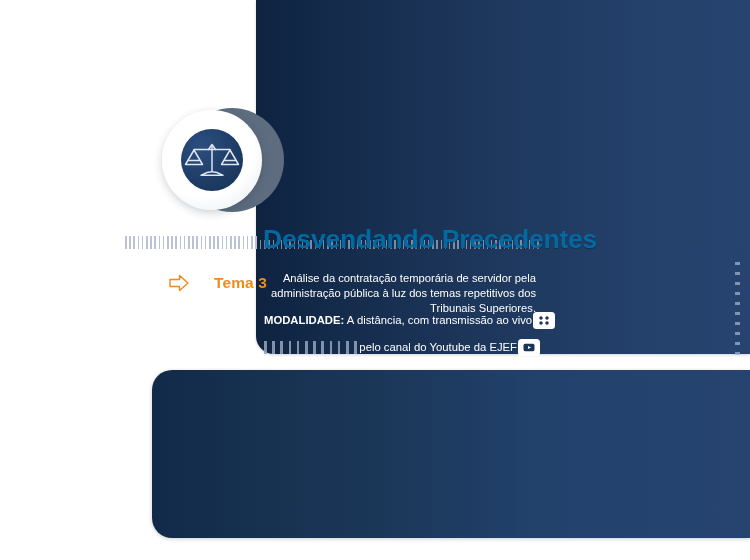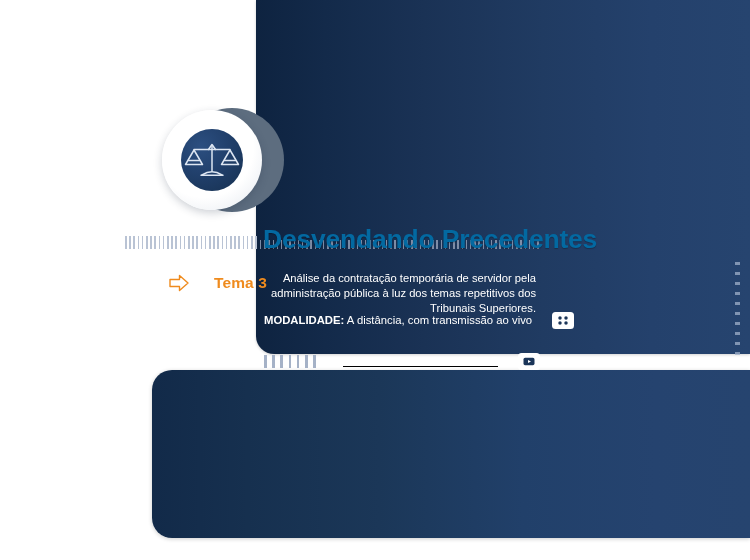--- a/index.html
+++ b/index.html
@@ -190,23 +190,23 @@
   .modality-block {
     position: absolute;
     left: 264px;
     top: 308px;
     width: 276px;
   }
   .mod-row {
     display: flex;
     align-items: center;
     height: 24px;
-    gap: 20px;
-  }
-  .mod-row.row2 { margin-top: 17px; text-decoration: underline; }
+    gap: 1px;
+  }
+  .mod-row.row2 { margin-top: 3px; }
   .mod-spacer {
     flex: 1 1 auto;
     height: 13px;
     background-image: repeating-linear-gradient(
         90deg,
         #95a4bd 0px, #95a4bd 2.6px,
         rgba(255,255,255,0) 2.6px, rgba(255,255,255,0) 8.2px);
     opacity: .85;
   }
   .mod-text {

